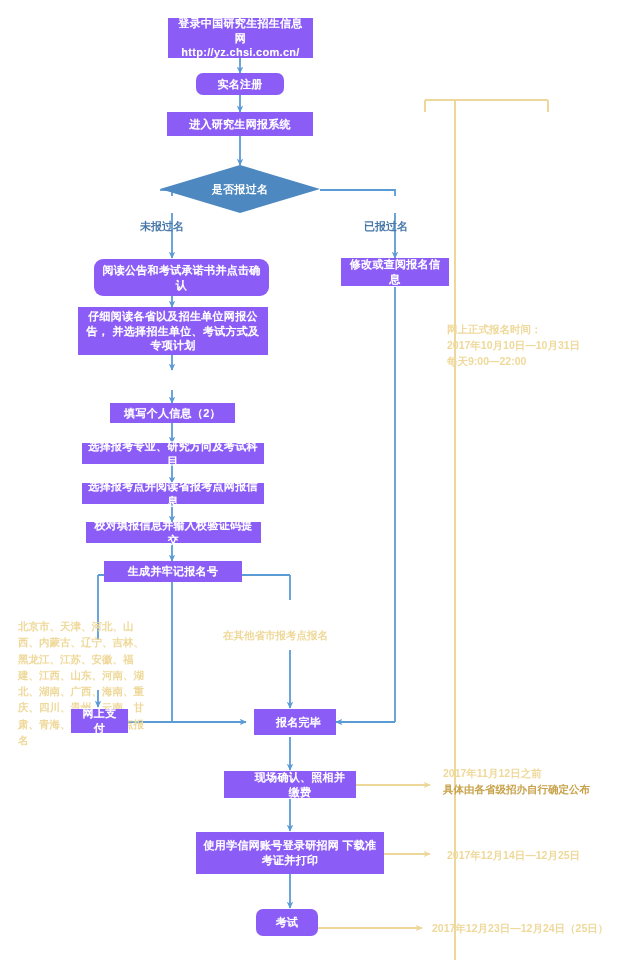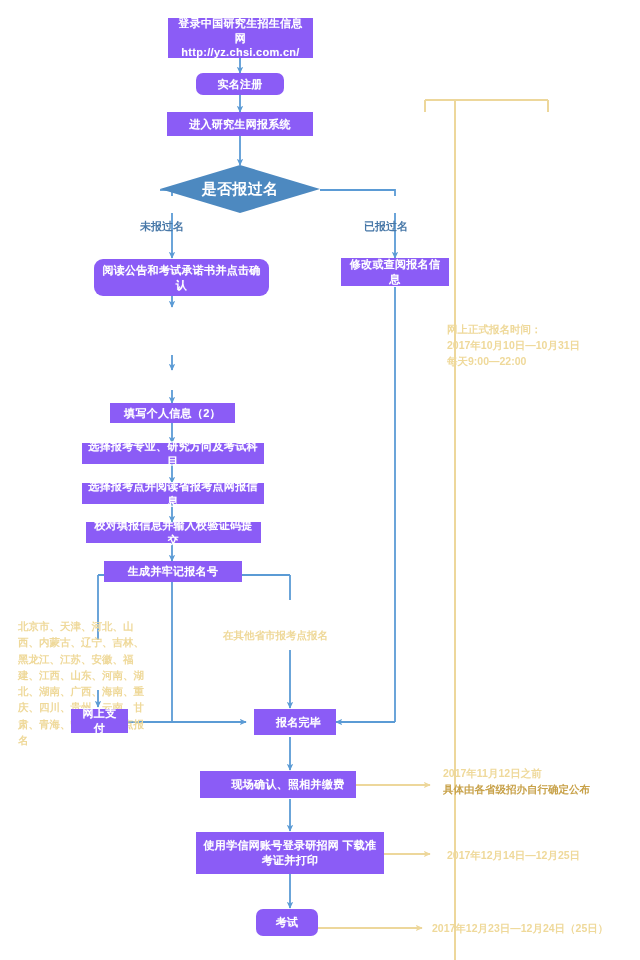--- a/index.html
+++ b/index.html
@@ -55,21 +55,21 @@
     clip-path: polygon(50% 0%, 100% 50%, 50% 100%, 0% 50%);
   }
   .diamond-label {
     position: absolute;
     left: 0; top: 0;
     width: 100%; height: 100%;
     display: flex;
     align-items: center;
     justify-content: center;
     color: #ffffff;
-    font-size: 15px;
+    font-size: 11px;
     font-weight: bold;
     letter-spacing: 0.3px;
   }
 
   
   .edge-label {
     position: absolute;
     color: #4878A8;
     font-size: 11px;
     font-weight: bold;
@@ -173,41 +173,43 @@
   </div>
 
   <div class="edge-label" style="left:140px; top:219px;text-align:right;">未报过名</div>
 
   <div class="edge-label" style="left:364px; top:219px;">已报过名</div>
 
   <div class="node" style="left:341px; top:258px; width:108px; height:28px;">修改或查阅报名信息</div>
 
   <div class="node" style="left:94px; top:259px; width:175px; height:37px;border-radius:9px;">阅读公告和考试承诺书并点击确认</div>
 
+  <div class="node" style="left:78px; top:307px; width:190px; height:48px;">仔细阅读各省以及招生单位网报公告，
+并选择招生单位、考试方式及专项计划</div>
 
 
   <div class="node" style="left:110px; top:403px; width:125px; height:20px;">填写个人信息（2）</div>
 
   <div class="node" style="left:82px; top:443px; width:182px; height:21px;">选择报考专业、研究方向及考试科目</div>
 
   <div class="node" style="left:82px; top:483px; width:182px; height:21px;">选择报考点并阅读省报考点网报信息</div>
 
   <div class="node" style="left:86px; top:522px; width:175px; height:21px;">校对填报信息并输入校验证码提交</div>
 
   <div class="node" style="left:104px; top:561px; width:138px; height:21px;">生成并牢记报名号</div>
 
   <div class="gold-note wrapy" style="left:18px; top:618px; width:135px;">北京市、天津、河北、山西、内蒙古、辽宁、吉林、黑龙江、江苏、安徽、福建、江西、山东、河南、湖北、湖南、广西、海南、重庆、四川、贵州、云南、甘肃、青海、宁夏等报考点报名</div>
 
   <div class="gold-note" style="left:223px; top:628px;">在其他省市报考点报名</div>
 
   <div class="node" style="left:71px; top:709px; width:57px; height:24px;">网上支付</div>
 
   <div class="node" style="left:254px; top:709px; width:82px; height:26px;padding-left:13px;">报名完毕</div>
 
-  <div class="node" style="left:200px; top:771px; width:156px; height:27px;padding-left:26px;">现场确认、照相并缴费</div>
+  <div class="node" style="left:224px; top:771px; width:132px; height:27px;padding-left:26px;">现场确认、照相并缴费</div>
 
   <div class="node" style="left:196px; top:832px; width:188px; height:42px;">使用学信网账号登录研招网
 下载准考证并打印</div>
 
   <div class="node rounded" style="left:256px; top:909px; width:62px; height:27px;">考试</div>
 
   <div class="gold-note" style="left:447px; top:322px;">网上正式报名时间：
 2017年10月10日—10月31日
 每天9:00—22:00</div>
 

